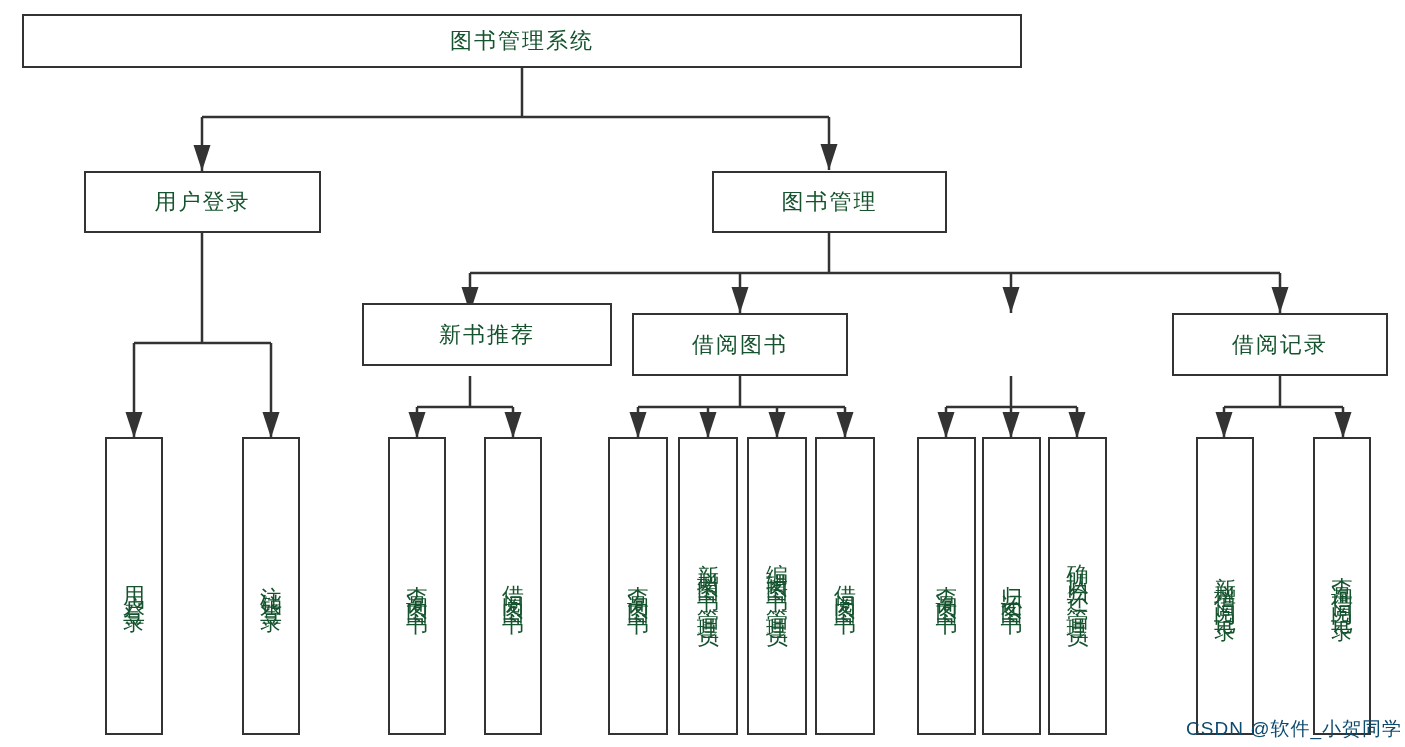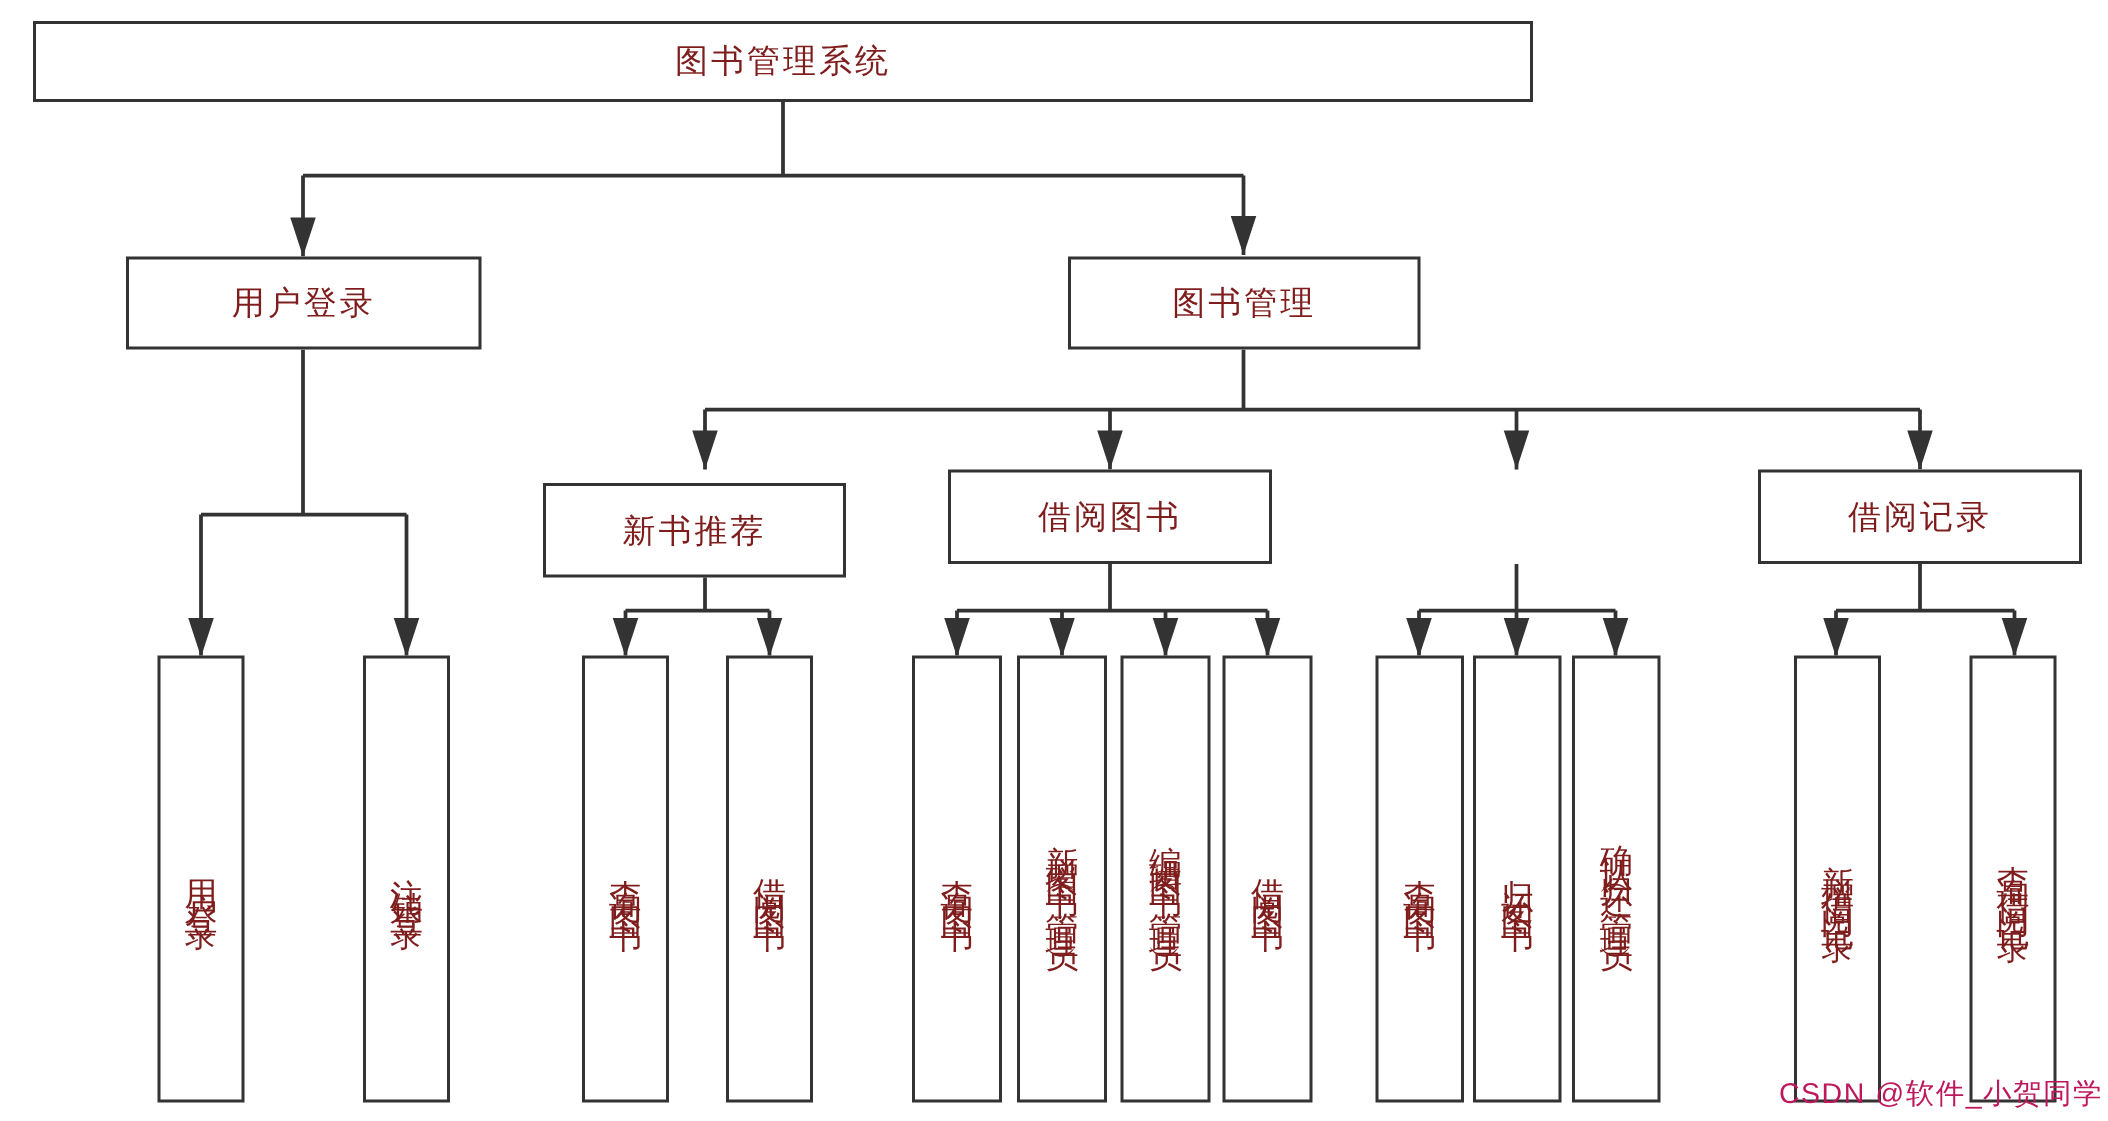--- a/index.html
+++ b/index.html
@@ -15,21 +15,21 @@
   #connectors {
     position: absolute;
     left: 0; top: 0;
     width: 1405px; height: 747px;
     pointer-events: none;
   }
   .box {
     position: absolute;
     background: #ffffff;
     border: 2.5px solid #333333;
-    color: #7f1d1d;
+    color: #14532d;
     display: flex;
     align-items: center;
     justify-content: center;
   }
   .box.h .lbl {
     font-size: 22px;
     letter-spacing: 2px;
     white-space: nowrap;
   }
   .box.v .lbl {
@@ -38,21 +38,21 @@
     font-size: 22px;
     letter-spacing: 9px;
     line-height: 1;
     white-space: nowrap;
   }
   .watermark {
     position: absolute;
     top: 716px;
     right: 3px;
     font-size: 19px;
-    color: #be185d;
+    color: #0c4a6e;
     letter-spacing: 1px;
     white-space: nowrap;
   }
 </style>
 </head>
 <body>
 
 <div class="stage">
 
   <svg id="connectors">
@@ -82,21 +82,21 @@
     <span class="lbl">图书管理系统</span>
   </div>
 
   <div class="box h" style="left:84px;top:171px;width:237px;height:62px">
     <span class="lbl">用户登录</span>
   </div>
   <div class="box h" style="left:712px;top:171px;width:235px;height:62px">
     <span class="lbl">图书管理</span>
   </div>
 
-  <div class="box h" style="left:362px;top:322px;width:202px;height:63px">
+  <div class="box h" style="left:362px;top:303px;width:250px;height:63px">
     <span class="lbl">新书推荐</span>
   </div>
   <div class="box h" style="left:632px;top:313px;width:216px;height:63px">
     <span class="lbl">借阅图书</span>
   </div>
   <div class="box h" style="left:1172px;top:313px;width:216px;height:63px">
     <span class="lbl">借阅记录</span>
   </div>
 
   <div class="box v" style="left:105px;top:437px;width:58px;height:298px">

